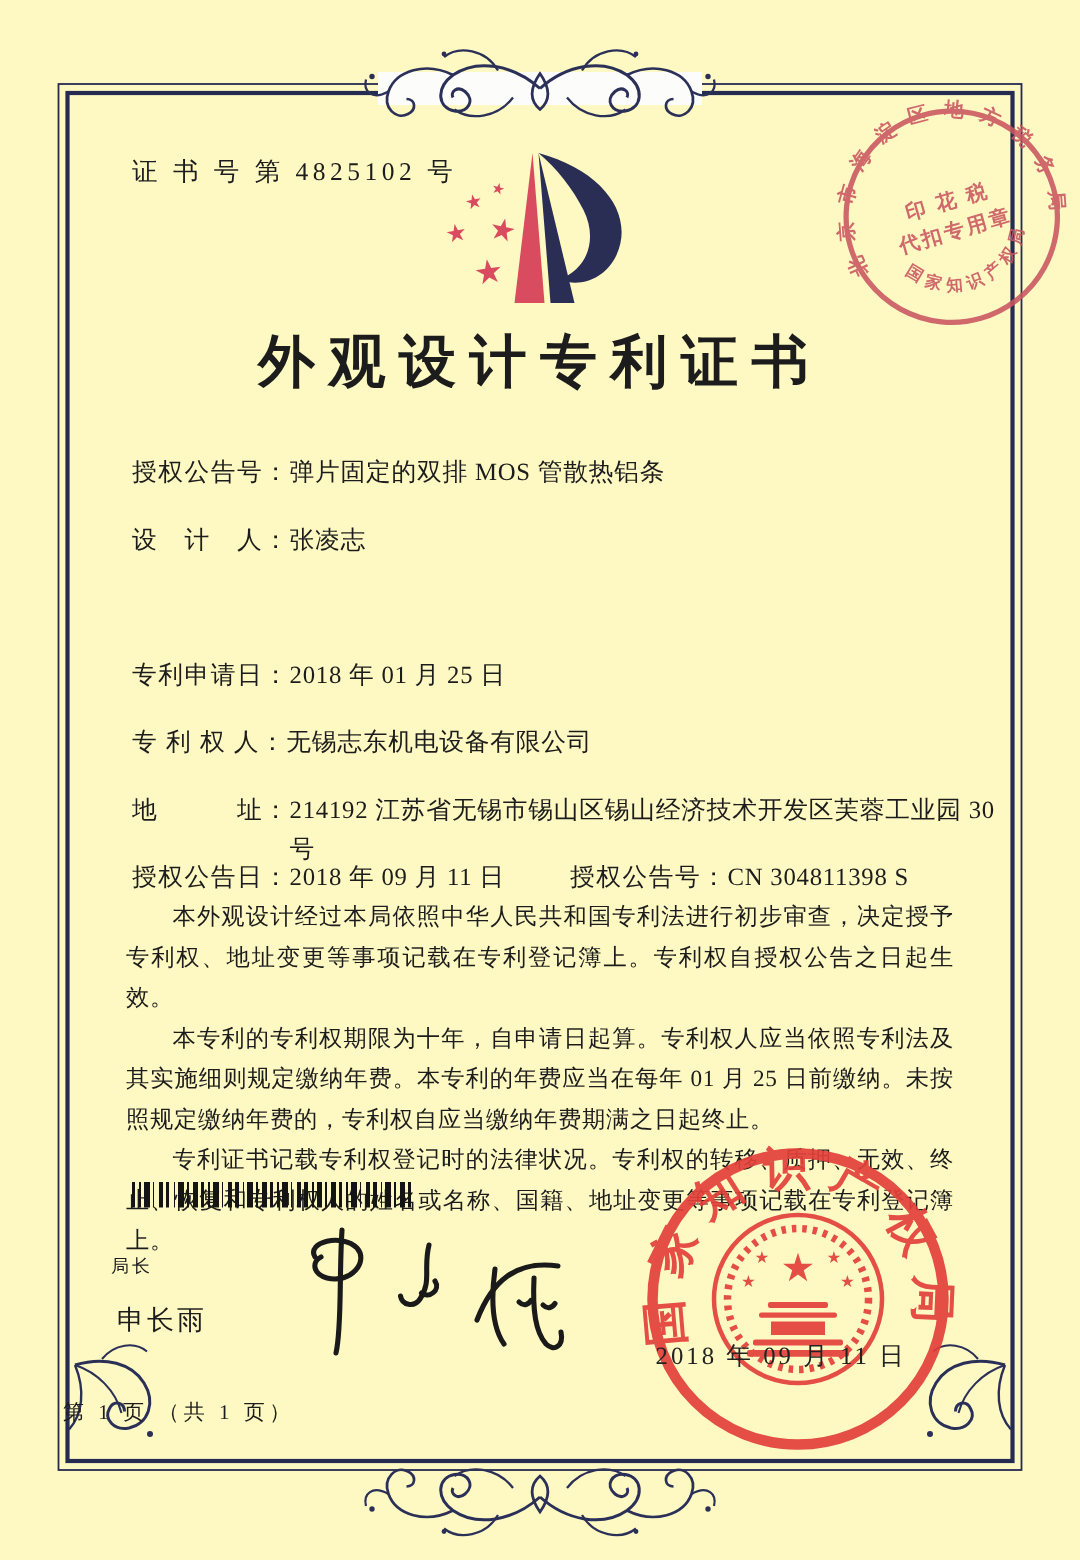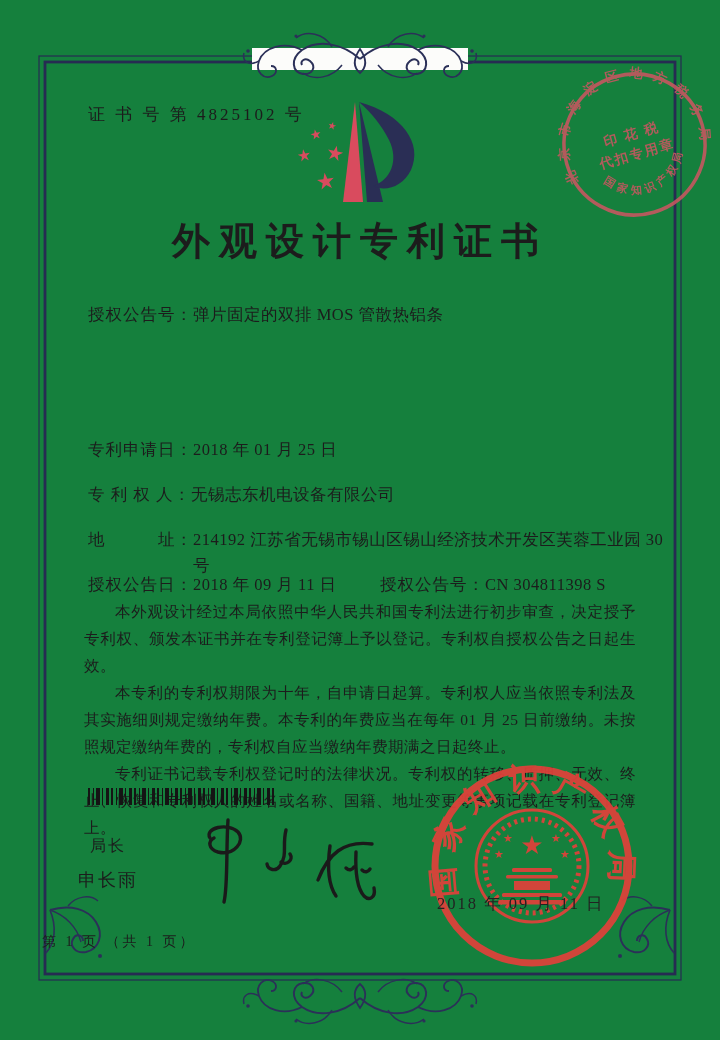--- a/index.html
+++ b/index.html
@@ -5,21 +5,21 @@
   html,body{margin:0;padding:0;}
   body{
     width:720px;height:1040px;
     background:#e9e9e6;
     font-family:"Liberation Serif","DejaVu Serif",serif;
     color:#1c1c1c;
     -webkit-font-smoothing:antialiased;
   }
   .paper{
     position:relative;width:720px;height:1040px;
-    background:#15803d;overflow:hidden;
+    background:#fef9c3;overflow:hidden;
   }
   .abs{position:absolute;}
   
   .border-svg{position:absolute;left:0;top:0;width:720px;height:1040px;pointer-events:none;}
   
   .cert-no{left:88px;top:103px;font-size:17px;letter-spacing:3px;}
   .title{left:42px;top:200px;width:636px;text-align:center;
          font-size:38px;font-weight:bold;letter-spacing:9px;margin-top:16px;}
   
   .row{position:absolute;left:88px;font-size:16.5px;line-height:26px;white-space:nowrap;}
@@ -32,21 +32,21 @@
   .body-text p{margin:0;text-indent:2em;}
   
   .barcode{left:88px;top:788px;width:188px;height:17px;
     background:repeating-linear-gradient(90deg,
       #141414 0 2px,transparent 2px 5px,
       #141414 5px 6px,transparent 6px 8px,
       #141414 8px 12px,transparent 12px 14px,
       #141414 14px 15px,transparent 15px 18px,
       #141414 18px 21px,transparent 21px 23px);}
   
-  .sig-role{left:90px;top:836px;font-size:16px;letter-spacing:2px;
+  .sig-role{left:74px;top:836px;font-size:12px;letter-spacing:2px;
             font-family:"Liberation Sans","DejaVu Sans",sans-serif;}
   .sig-name{left:78px;top:868px;font-size:18px;letter-spacing:2px;
             font-family:"Liberation Sans","DejaVu Sans",sans-serif;}
   
   .tax-stamp{left:552px;top:62px;transform:rotate(-16deg);opacity:0.88;}
   .tax-arc{font-size:13px;letter-spacing:10px;fill:#c95661;font-weight:bold;}
   .tax-arc-b{font-size:11px;letter-spacing:4px;fill:#c95661;font-weight:bold;}
   .tax-center{font-size:13.5px;fill:#c95661;font-weight:bold;letter-spacing:2px;text-anchor:middle;}
   .big-seal{left:422px;top:756px;opacity:0.92;}
   .seal-arc{font-size:31px;letter-spacing:12px;font-weight:bold;fill:#e2403a;}
@@ -121,38 +121,41 @@
     </text>
     <text class="tax-center" x="0" y="-6">印 花 税</text>
     <text class="tax-center" x="0" y="14">代扣专用章</text>
   </svg>
 
   <div class="abs title">外观设计专利证书</div>
 
   <div class="row" style="top:302px">
     <span class="flabel">授权公告号：</span><span class="fvalue">弹片固定的双排 MOS 管散热铝条</span>
   </div>
+  <div class="row" style="top:347px">
+    <span class="flabel">设　计　人：</span><span class="fvalue">张凌志</span>
+  </div>
   <div class="row" style="top:437px">
     <span class="flabel">专利申请日：</span><span class="fvalue">2018 年 01 月 25 日</span>
   </div>
   <div class="row" style="top:482px">
     <span class="flabel">专 利 权 人：</span><span class="fvalue">无锡志东机电设备有限公司</span>
   </div>
   <div class="row" style="top:527px">
     <span class="flabel">地　　　址：</span><span class="addr-value">214192 江苏省无锡市锡山区锡山经济技术开发区芙蓉工业园 30 号</span>
   </div>
   <div class="row" style="top:572px">
     <span class="flabel">授权公告日：</span><span class="fvalue">2018 年 09 月 11 日</span>
   </div>
   <div class="row" style="top:572px;left:380px">
     <span class="flabel">授权公告号：</span><span class="fvalue">CN 304811398 S</span>
   </div>
 
   <div class="abs body-text">
-    <p>本外观设计经过本局依照中华人民共和国专利法进行初步审查，决定授予专利权、颁发本证书并在专利登记簿上予以登记。专利权自授权公告之日起生效。</p>
+    <p>本外观设计经过本局依照中华人民共和国专利法进行初步审查，决定授予专利权、地址变更等事项记载在专利登记簿上。专利权自授权公告之日起生效。</p>
     <p>本专利的专利权期限为十年，自申请日起算。专利权人应当依照专利法及其实施细则规定缴纳年费。本专利的年费应当在每年 01 月 25 日前缴纳。未按照规定缴纳年费的，专利权自应当缴纳年费期满之日起终止。</p>
     <p>专利证书记载专利权登记时的法律状况。专利权的转移、质押、无效、终止、恢复和专利权人的姓名或名称、国籍、地址变更等事项记载在专利登记簿上。</p>
   </div>
 
   <div class="abs barcode"></div>
 
   <div class="abs sig-role">局长</div>
   <div class="abs sig-name">申长雨</div>
 
   <svg class="abs" style="left:190px;top:810px" width="200" height="100" viewBox="0 0 200 100" xmlns="http://www.w3.org/2000/svg">

